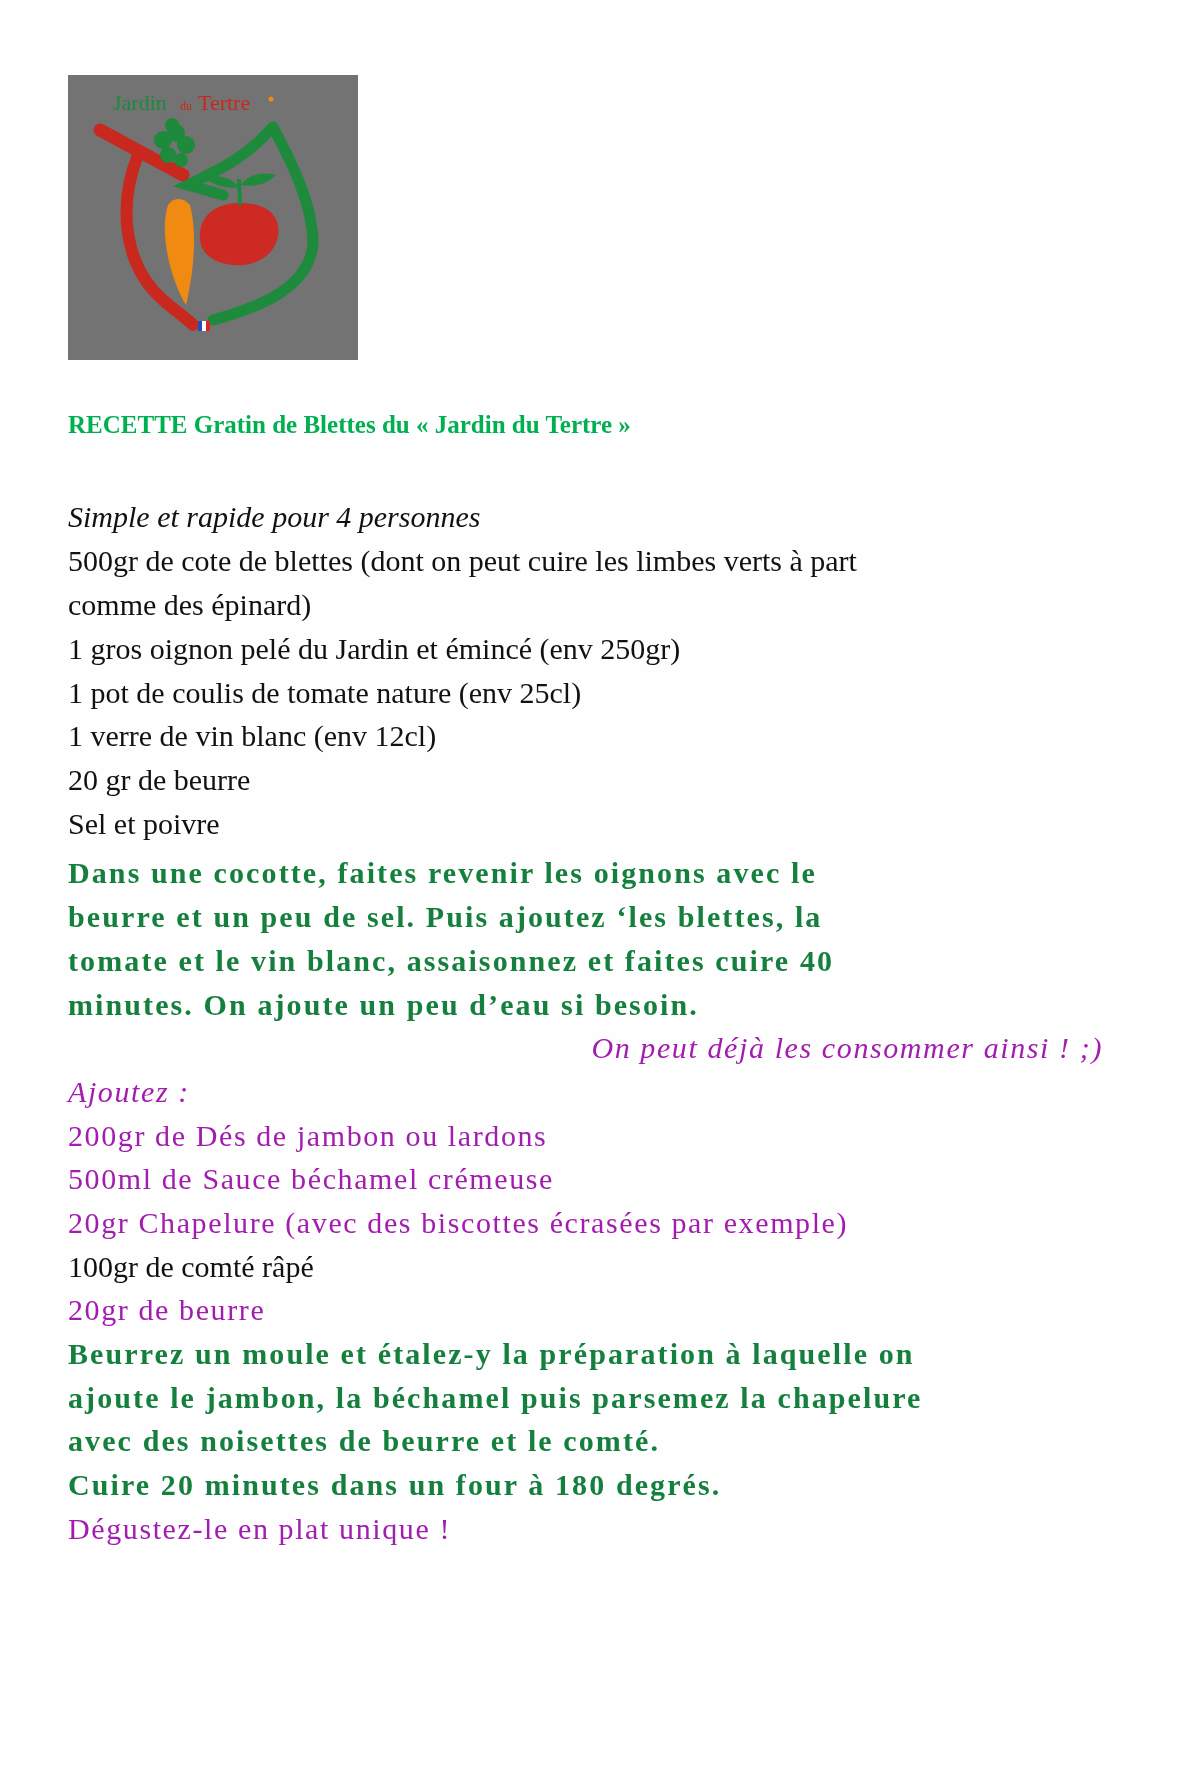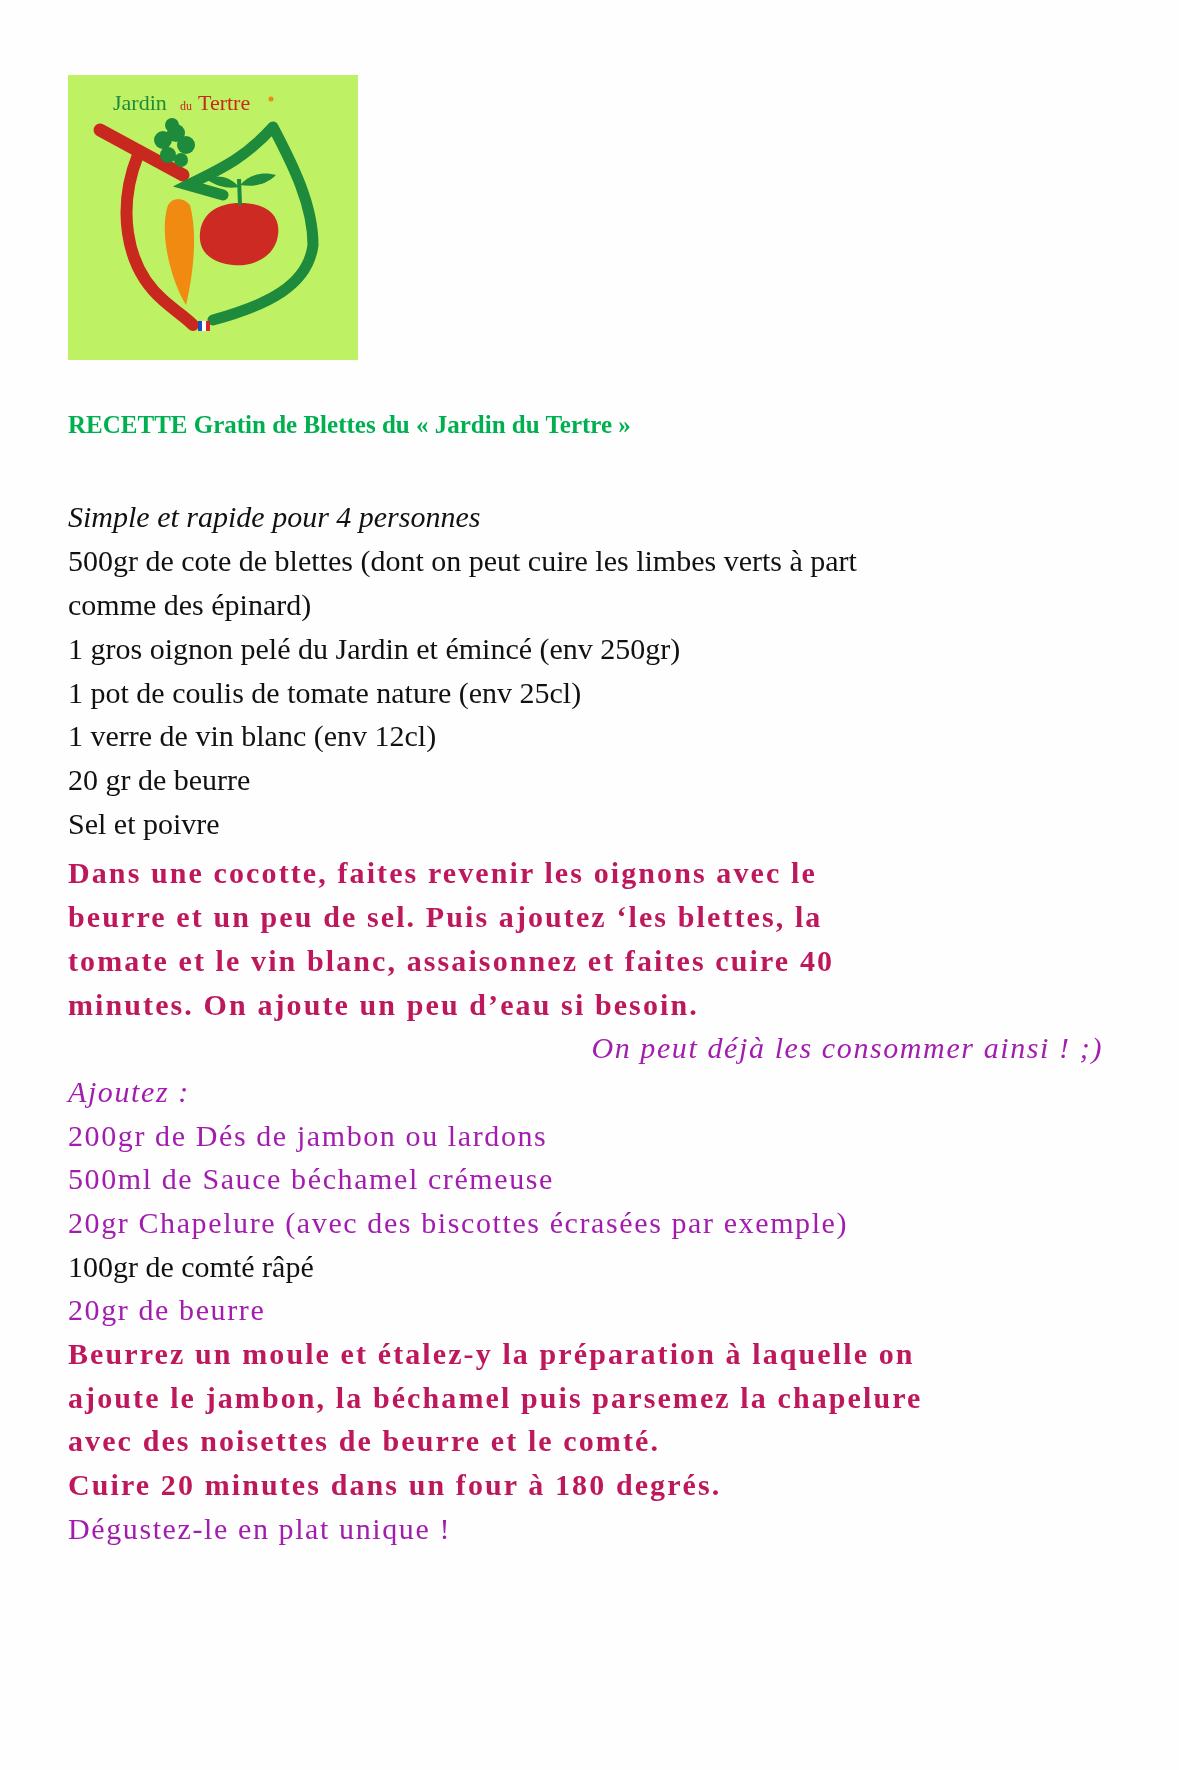--- a/index.html
+++ b/index.html
@@ -1,22 +1,22 @@
 <!DOCTYPE html>
 <html><head>
 <meta charset="utf-8">
 <style>
   html, body { margin: 0; padding: 0; background: #fefefe; }
   body { width: 1179px; height: 1770px; position: relative; overflow: hidden;
          font-family: "Liberation Serif", "DejaVu Serif", serif; color: #111; }
-  .logo { position: absolute; left: 68px; top: 75px; width: 290px; height: 285px; background: #bef264; }
+  .logo { position: absolute; left: 68px; top: 75px; width: 290px; height: 285px; background: #737373; }
   .line { position: absolute; left: 68px; white-space: nowrap; font-size: 30px; line-height: 1; }
   .title { color: #00b050; font-weight: bold; font-size: 25px; }
   .it { font-style: italic; }
-  .bold { font-weight: bold; color: #be185d; letter-spacing: 2.1px; font-family: Liberation Serif, serif; }
+  .bold { font-weight: bold; color: #15803d; letter-spacing: 2.1px; font-family: Liberation Serif, serif; }
   .gray { color: #a21caf; letter-spacing: 1.6px; }
 </style>
 </head>
 <body>
 
 <div class="logo">
   <svg width="290" height="285" viewBox="0 0 290 285">
 
     <text x="45" y="35" font-family="Liberation Serif, serif" font-size="17" fill="#1e8a3c">
       <tspan font-size="22">Jardin</tspan>

